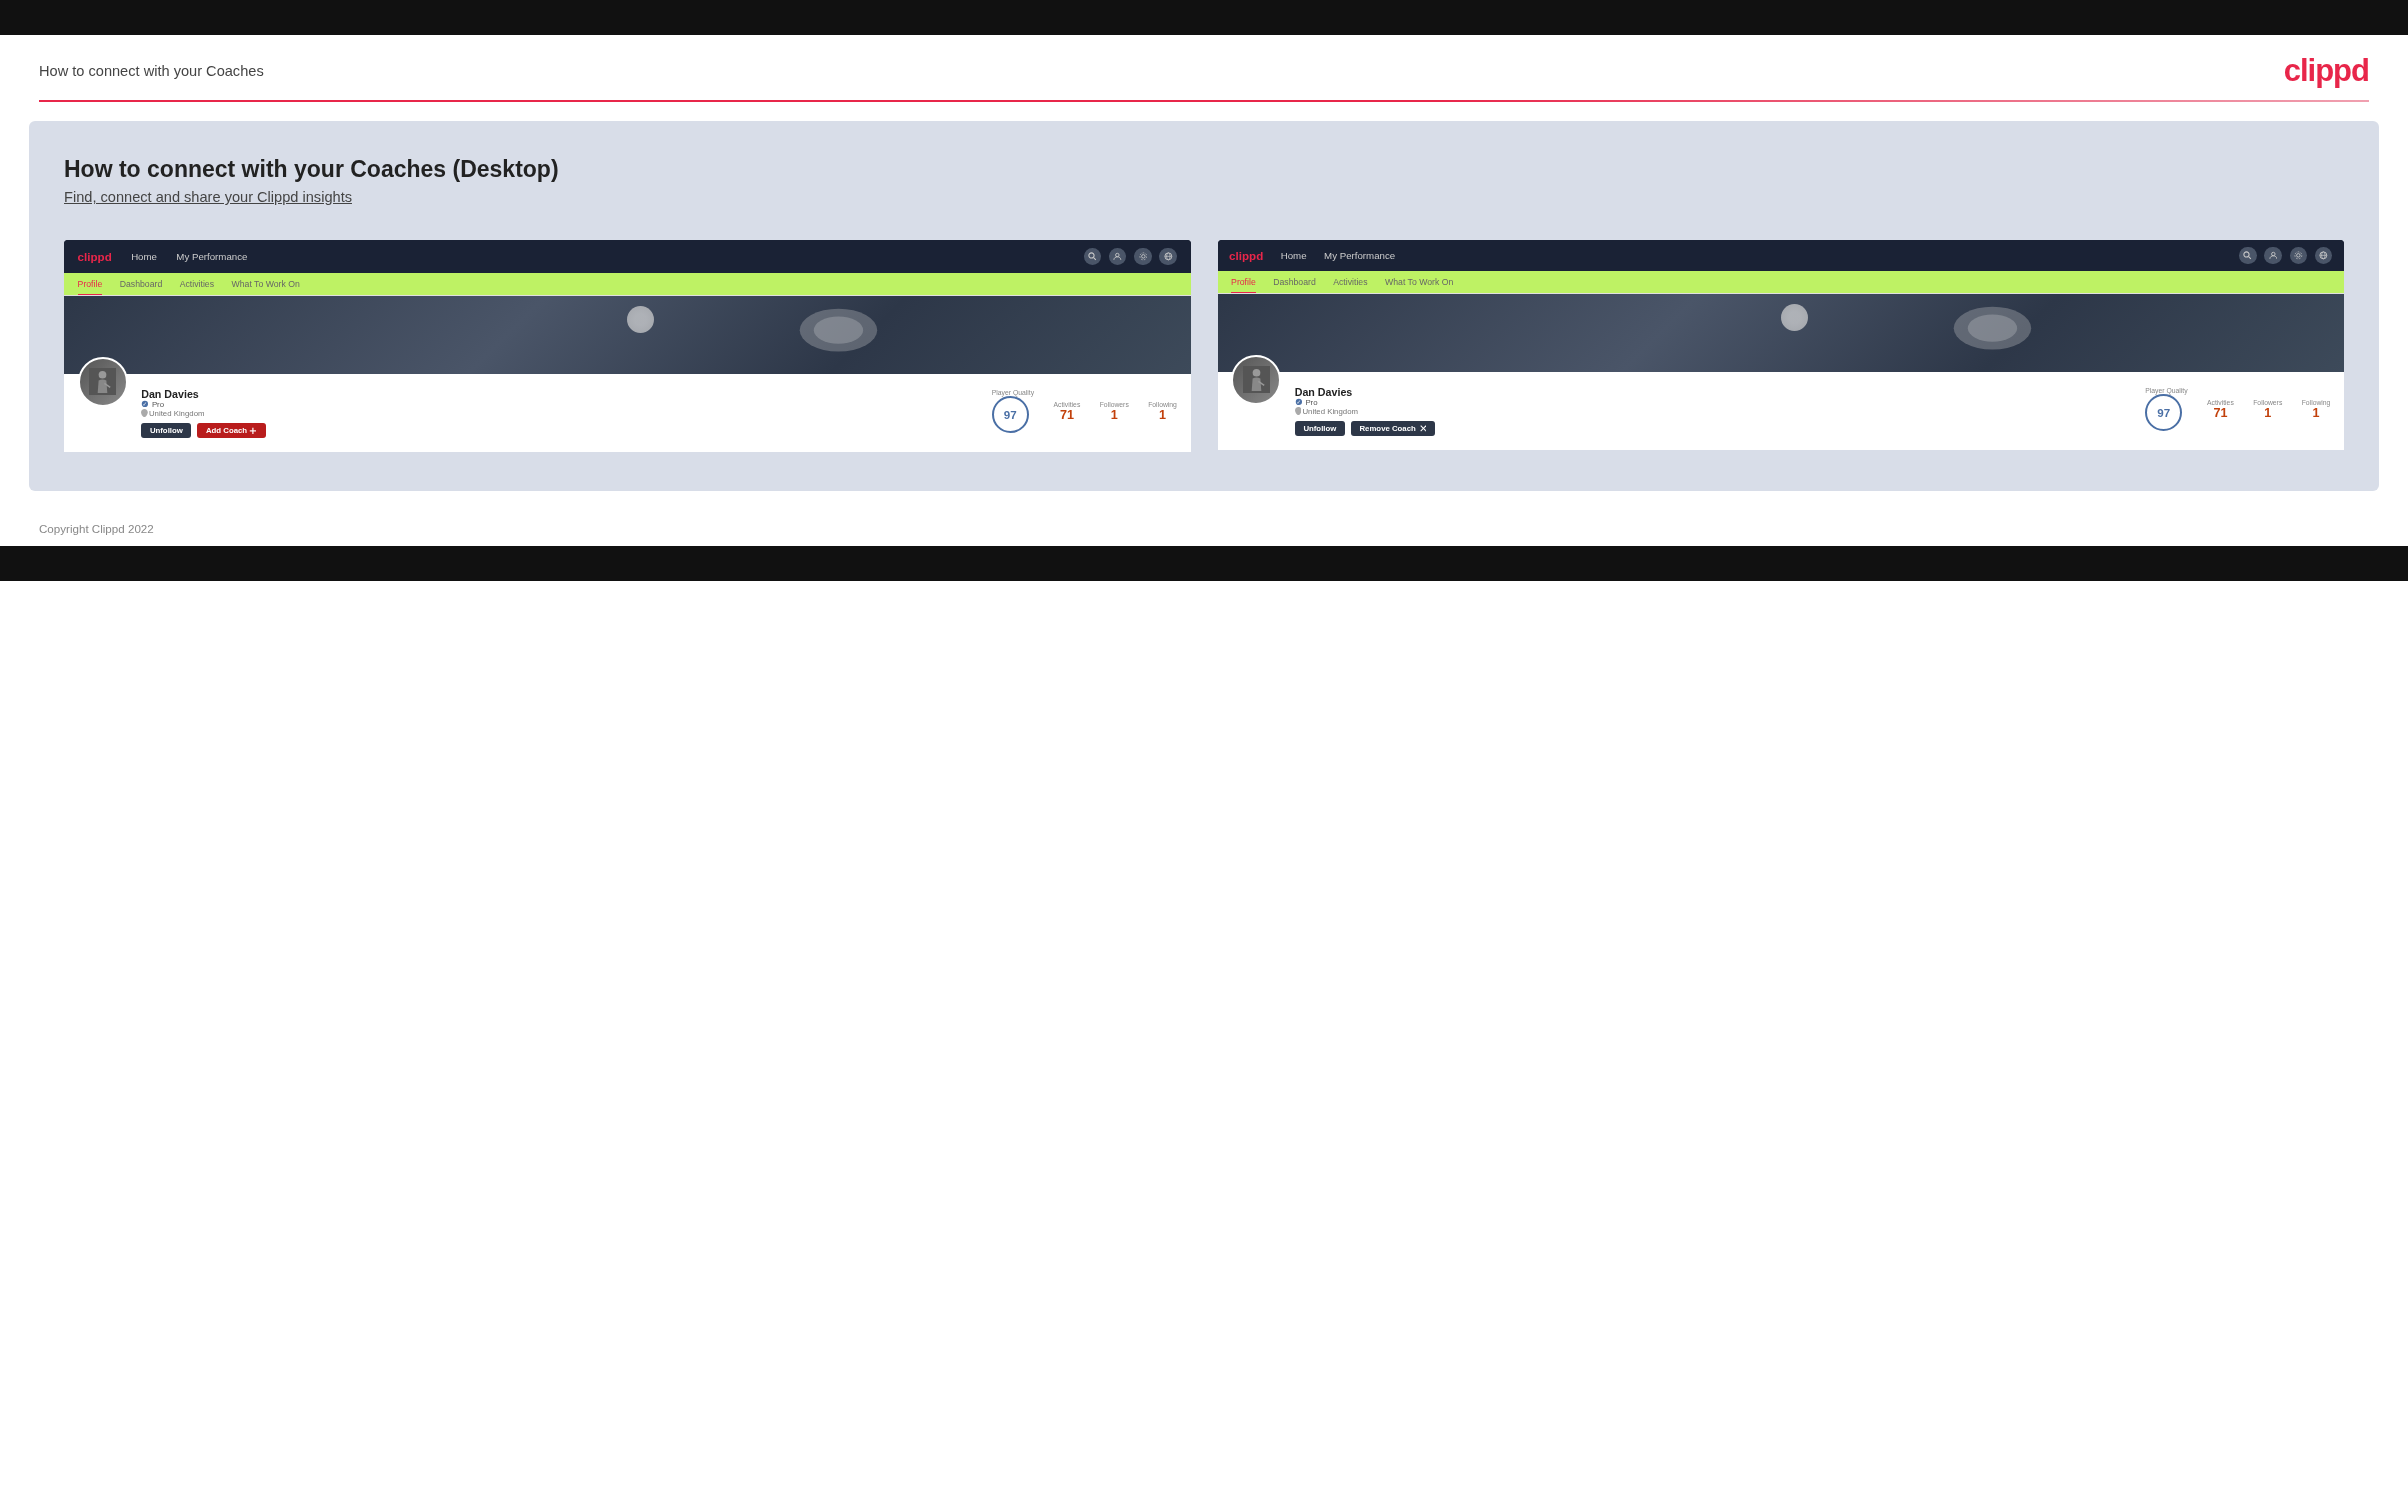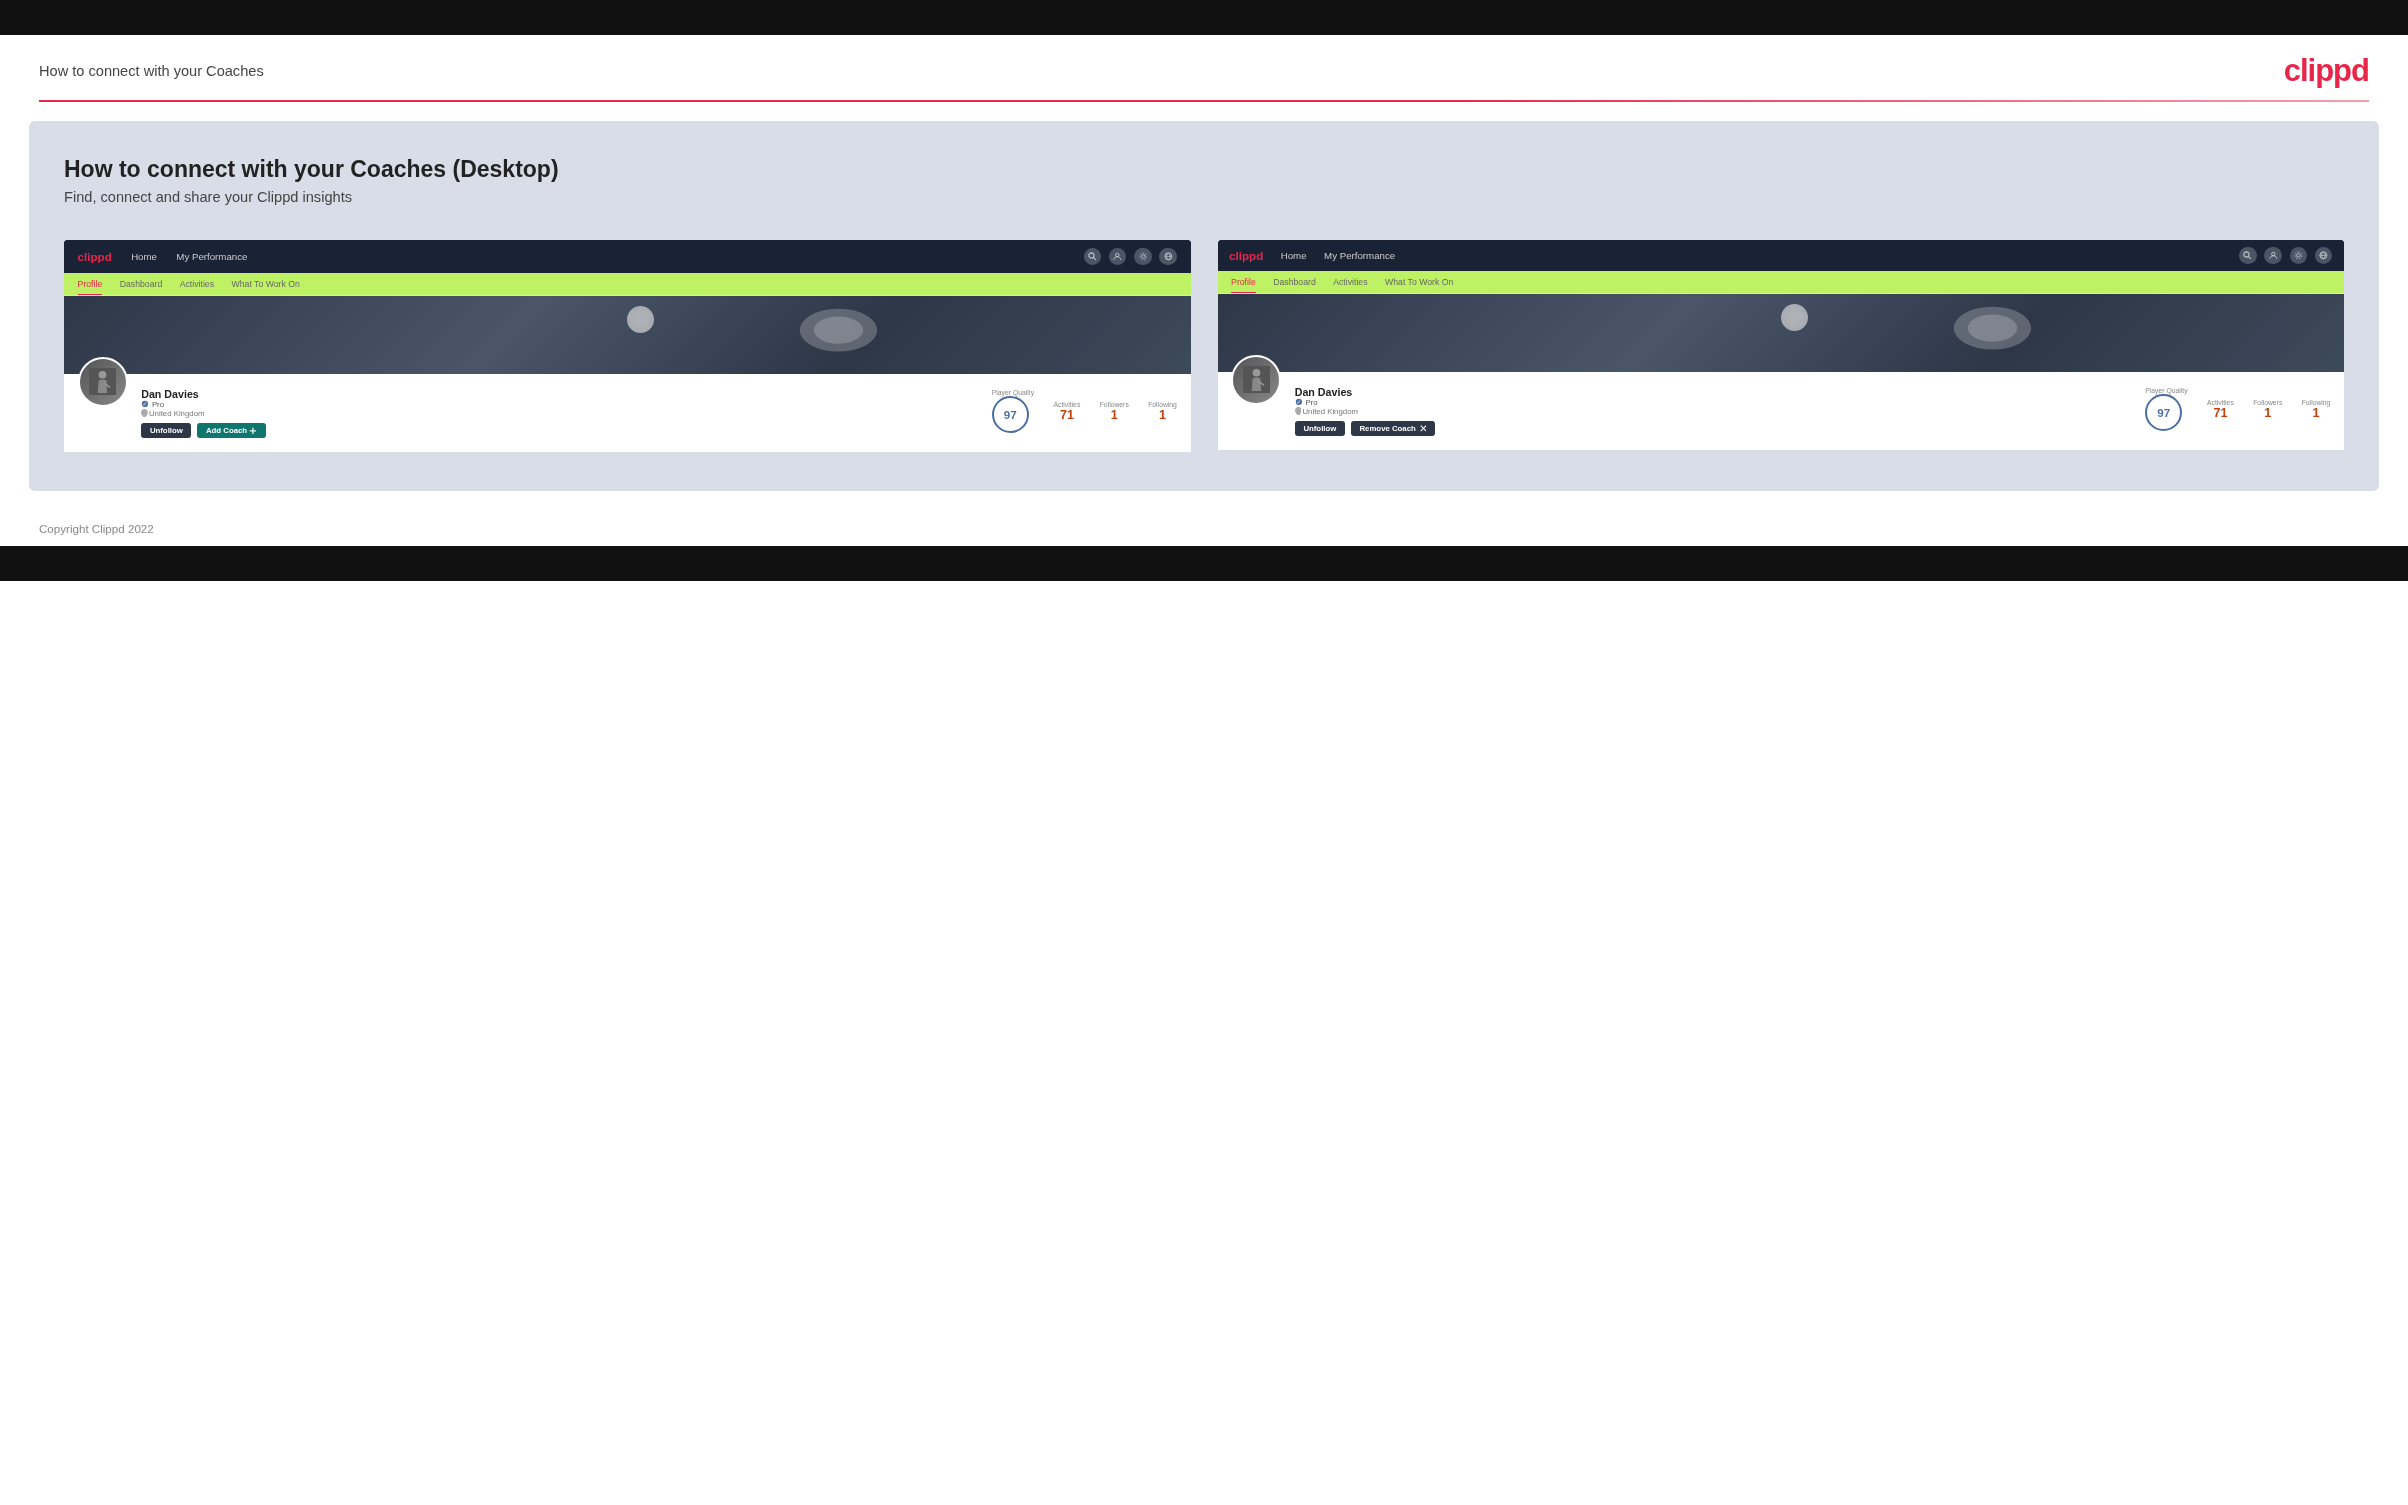--- a/index.html
+++ b/index.html
@@ -52,20 +52,21 @@
     .main-title {
       font-size: 23px;
       font-weight: 700;
       color: #222;
       margin-bottom: 5.8px;
     }
     .main-subtitle {
       font-size: 14.6px;
       color: #444;
       margin-bottom: 35px;
+      text-decoration: underline;
     }
 
     
     .screenshots-row {
       display: flex;
       gap: 27px;
       margin-bottom: 0;
     }
     .screenshot-col {
       flex: 1;
@@ -216,21 +217,21 @@
       border-radius: 2.9px;
       border: none;
       cursor: default;
       font-weight: 600;
     }
     .mock-btn-dark {
       background: #2d3748;
       color: #fff;
     }
     .mock-btn-outline {
-      background: #0f766e;
+      background: #b91c1c;
       color: #fff;
       display: flex;
       align-items: center;
       gap: 1.9px;
     }
     .mock-btn-remove {
       background: #2d3748;
       color: #fff;
       display: flex;
       align-items: center;

